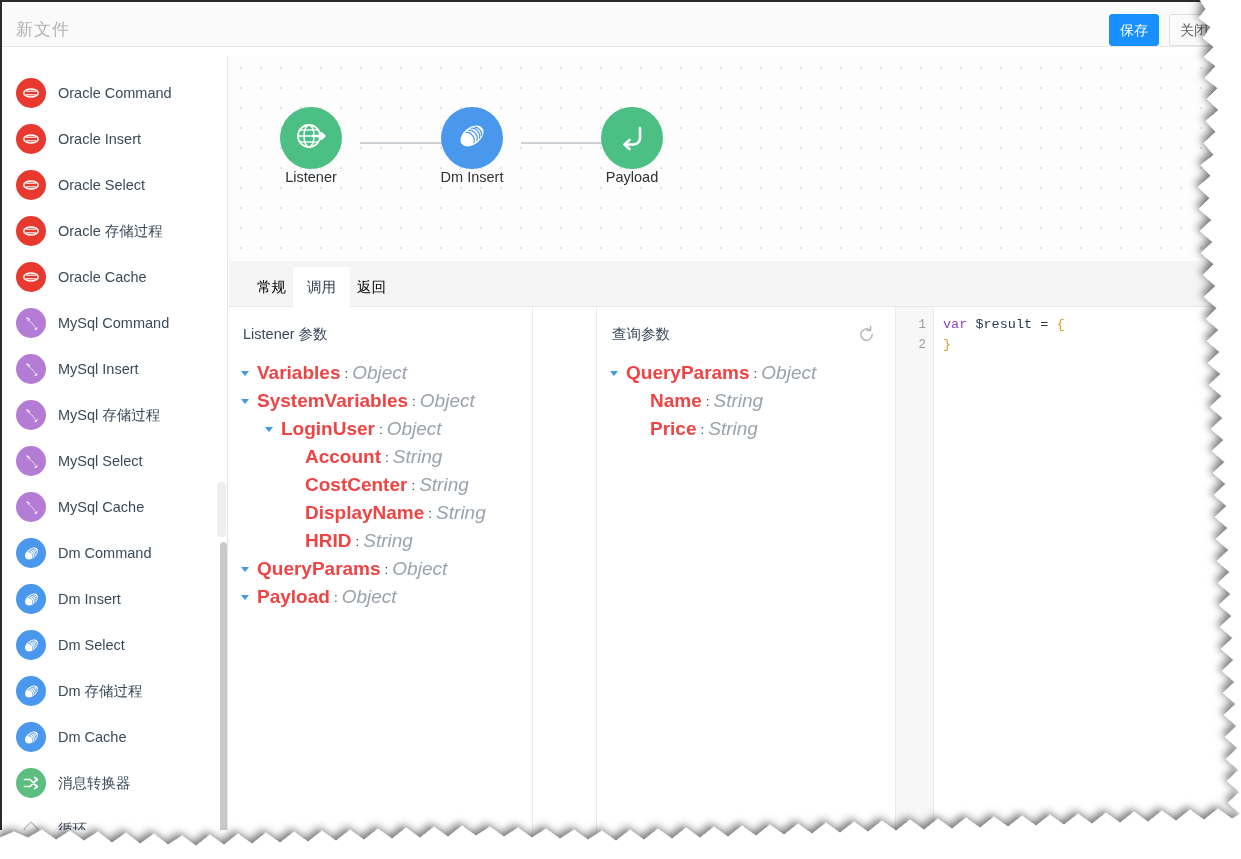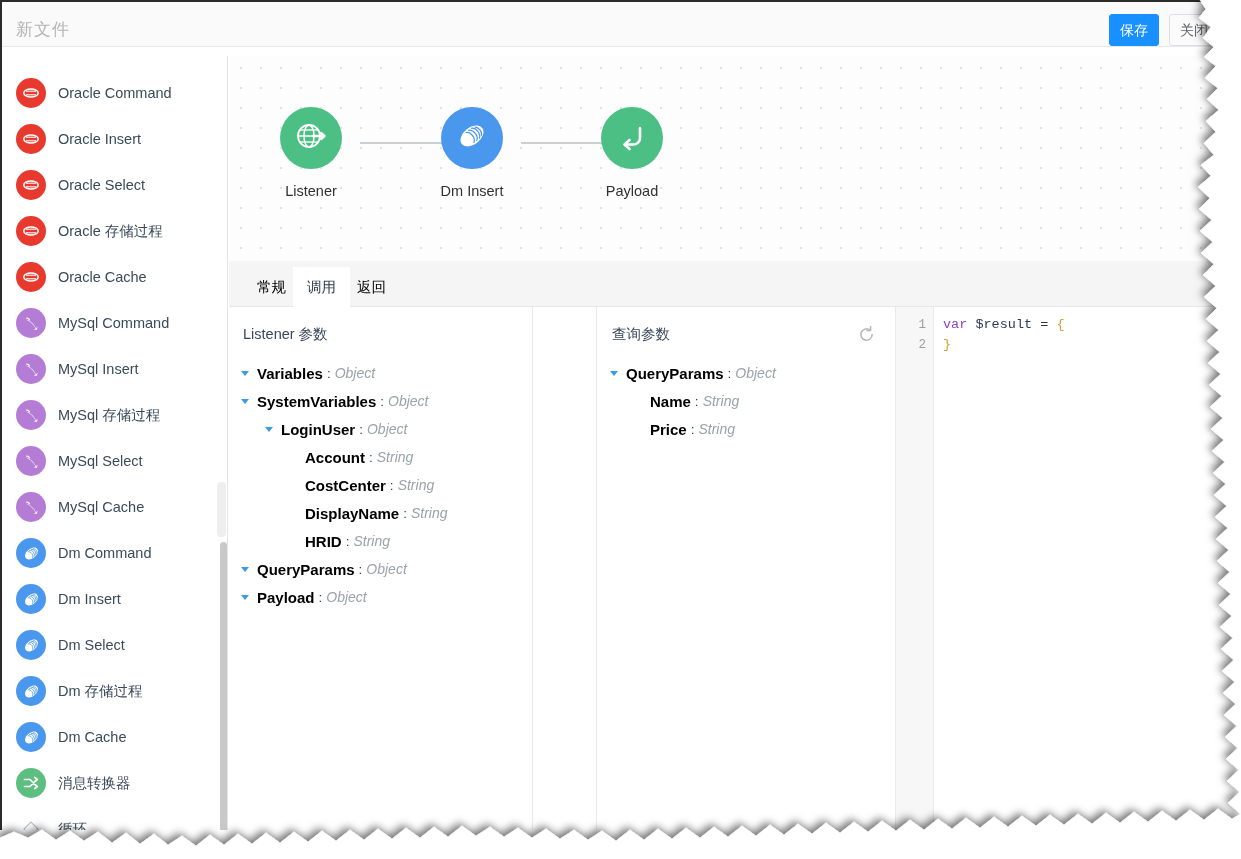--- a/index.html
+++ b/index.html
@@ -83,21 +83,21 @@
     background-size:20px 20px;
     background-position:2px 2px;
     overflow:hidden;
   }
   .node{position:absolute;width:110px;text-align:center;}
   .node-circle{
     width:62px;height:62px;border-radius:50%;margin:0 auto;
     display:flex;align-items:center;justify-content:center;cursor:pointer;
   }
   .node-label{
-    margin-top:14px;font-size:14.5px;color:#303133;white-space:nowrap;
+    margin-top:0;font-size:14.5px;color:#303133;white-space:nowrap;
   }
   .conn{
     position:absolute;height:14px;
   }
   .conn svg{display:block;}
   
   .tabbar{
     position:absolute;left:227px;top:259px;right:0;height:46px;
     background:#f5f5f5;border-bottom:1px solid #e6e6e6;
     box-sizing:border-box;
@@ -144,23 +144,23 @@
   }
   .tnode{
     height:28px;display:flex;align-items:center;font-size:14px;cursor:pointer;
     white-space:nowrap;
   }
   .caret{
     width:12px;height:12px;margin-right:6px;flex:0 0 12px;
     display:flex;align-items:center;justify-content:center;
   }
   .caret.hidden{visibility:hidden;}
-  .tkey{color:#000000;font-weight:600;font-size:15px;}
+  .tkey{color:#ef4444;font-weight:600;font-size:19px;}
   .tsep{color:#2f4158;margin:0 4px;font-size:13.5px;}
-  .ttype{color:#9aa2ab;font-style:italic;font-size:14px;}
+  .ttype{color:#9aa2ab;font-style:italic;font-size:19px;}
   .d0{padding-left:0px;}
   .d1{padding-left:24px;}
   .d2{padding-left:48px;}
   
   .gutter{
     position:absolute;left:0;top:0;width:38px;bottom:0;
     background:#f7f7f7;border-right:1px solid #eaeaea;box-sizing:border-box;
   }
   .gutter-num{
     text-align:right;padding-right:7px;

